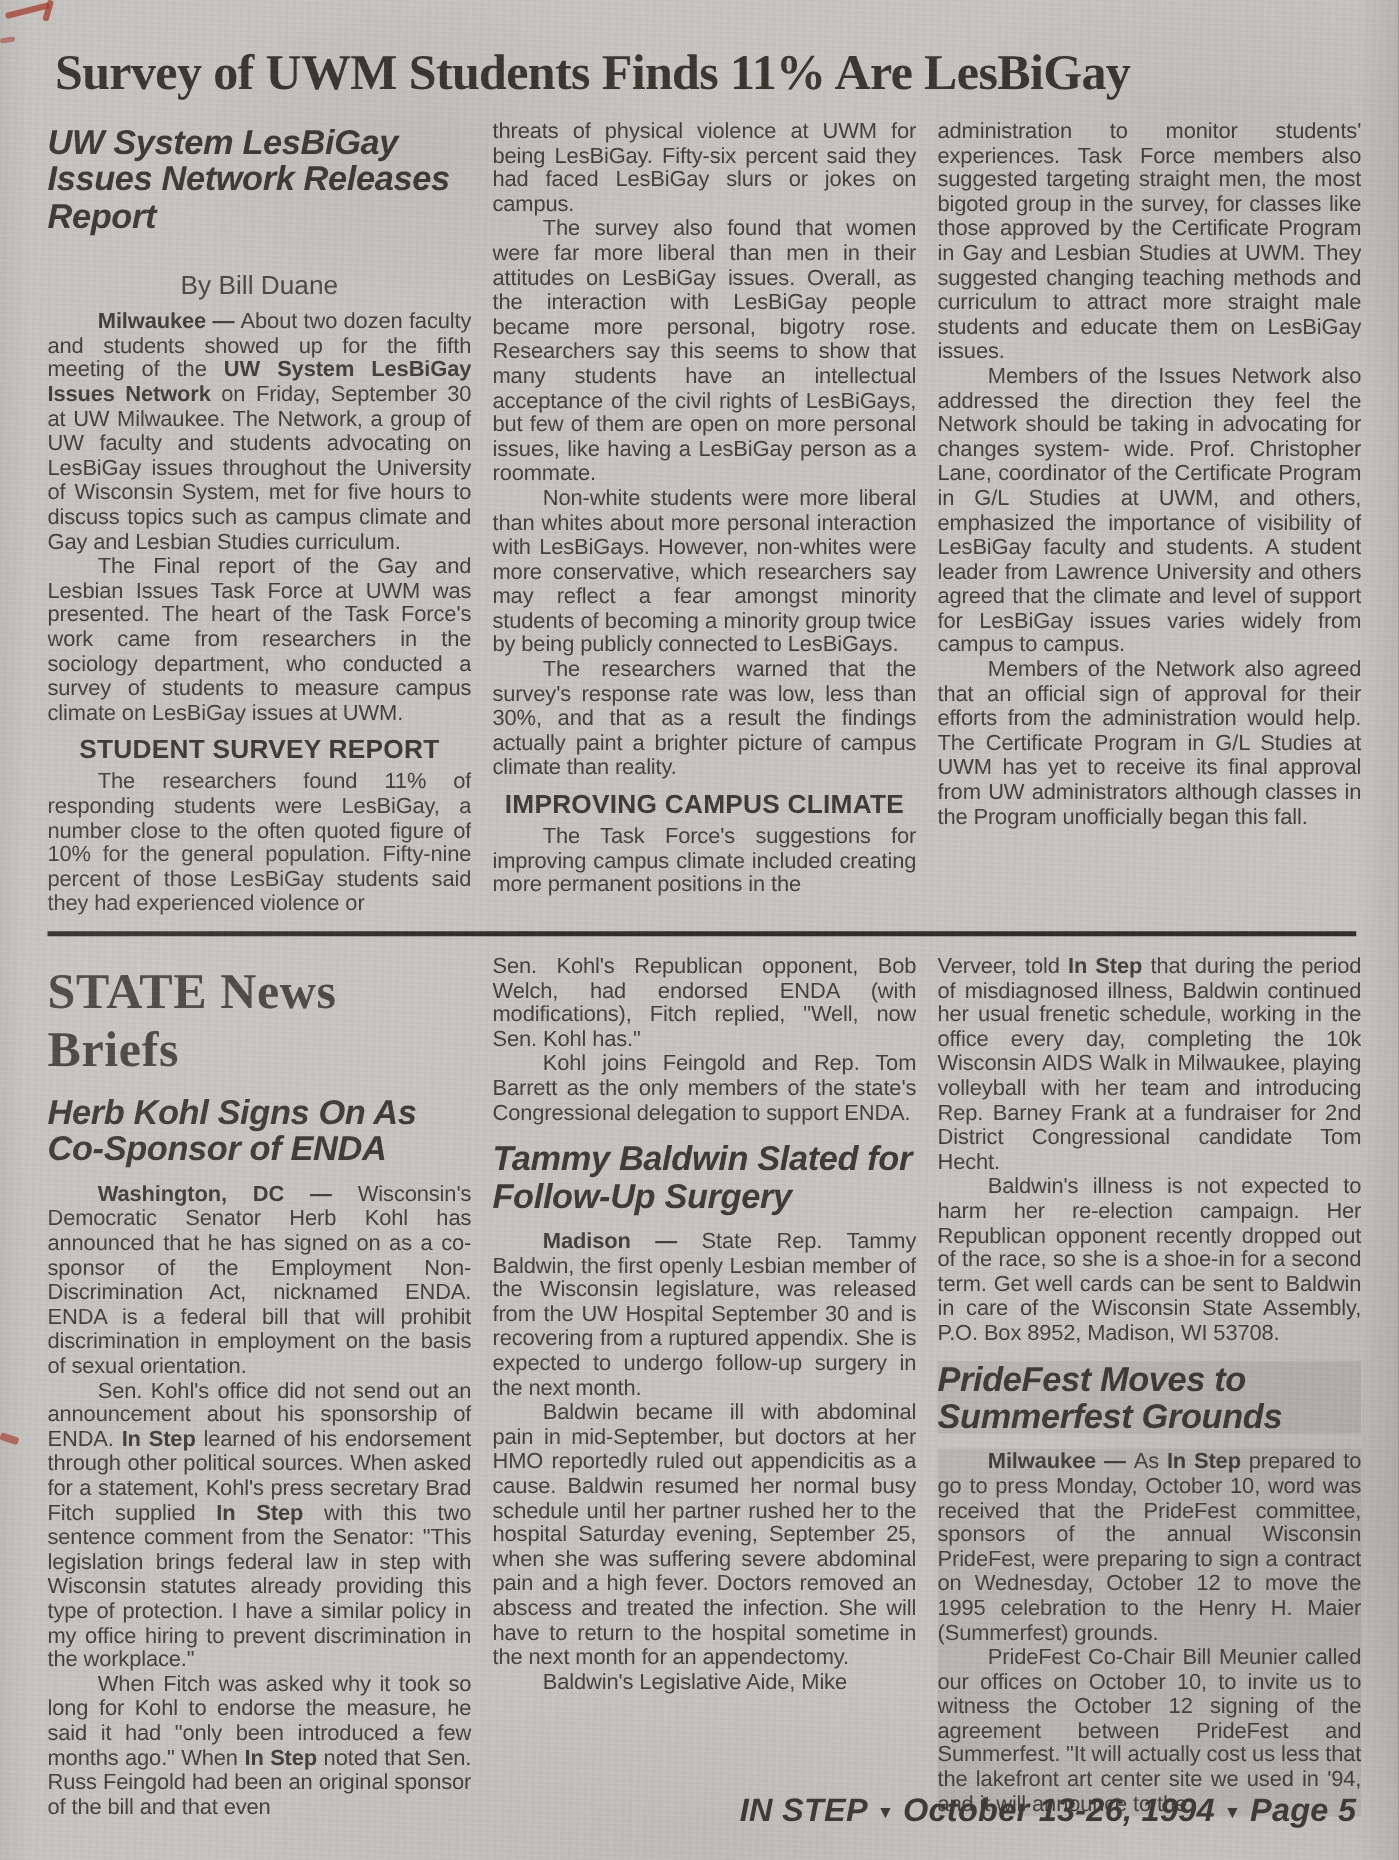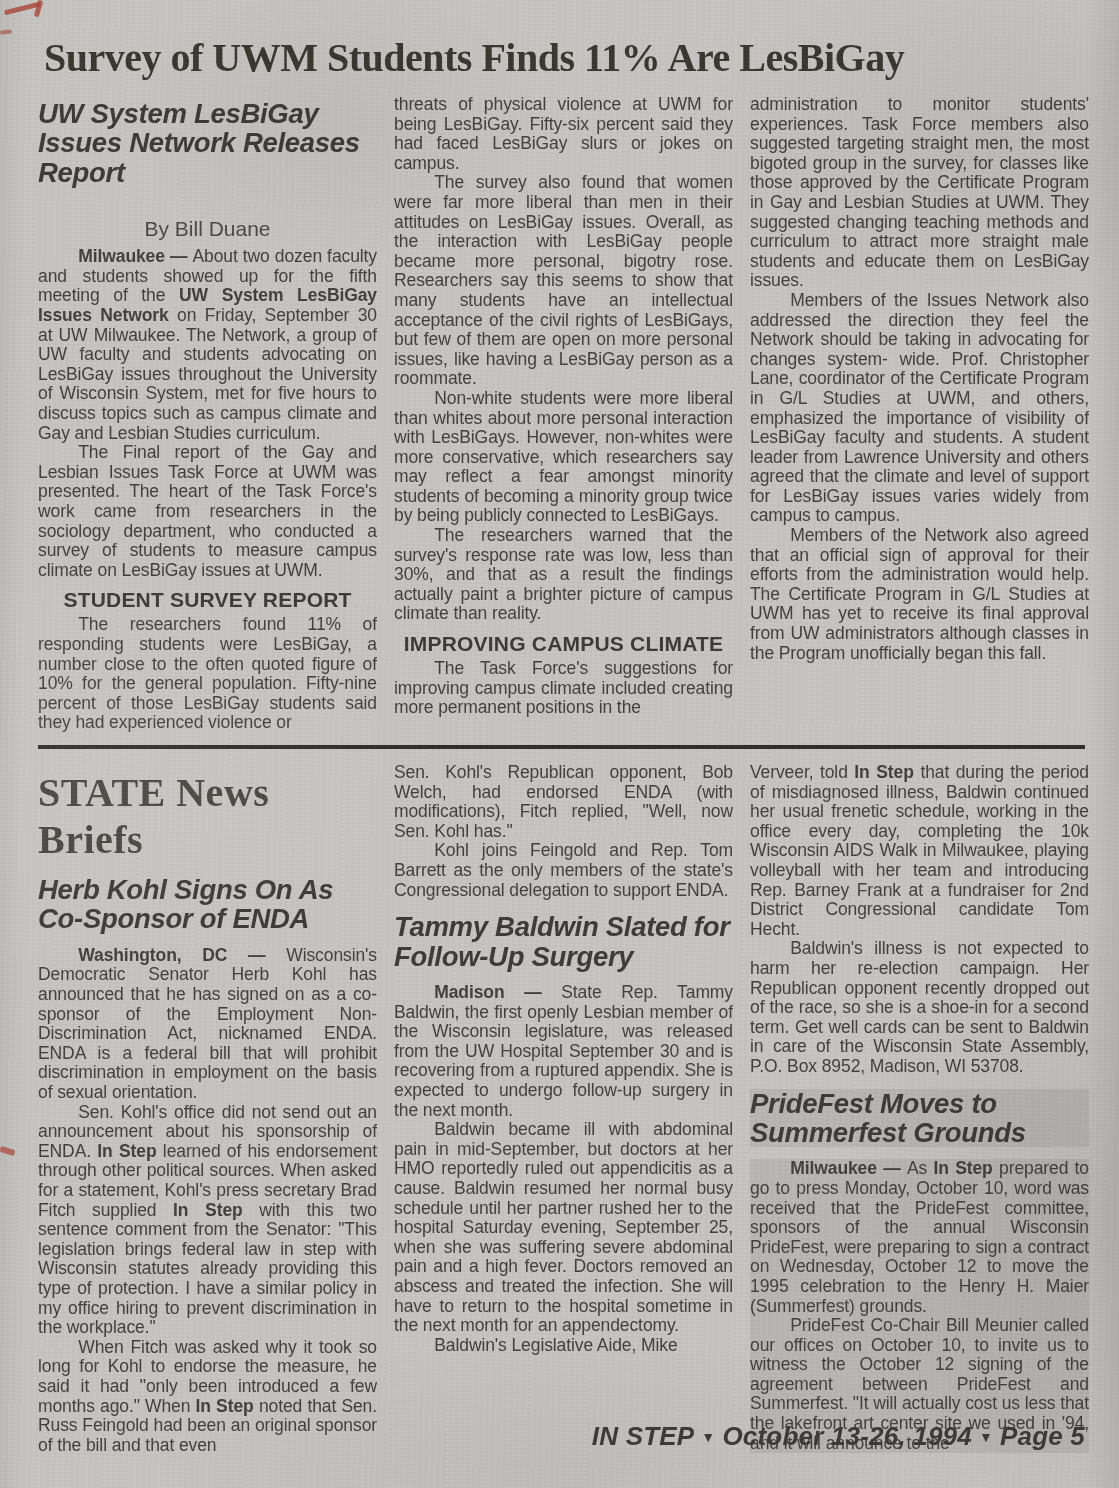--- a/index.html
+++ b/index.html
@@ -70,21 +70,21 @@
     font-size:40px;font-weight:bold;color:#47453f;
     margin:6px 0 12px 0;letter-spacing:0.5px;
   }
   .shade{
     background:rgba(72,69,62,0.11);
     margin-right:-10px;padding-right:10px;
   }
   .divider{height:4px;background:#2e2d2a;margin:8px 4px 14px 0;}
 
   .footer{
-    position:absolute;right:34px;bottom:36px;
+    position:absolute;right:34px;bottom:24px;
     font-weight:bold;font-style:italic;font-size:26px;color:#3c3b37;
     letter-spacing:0.2px;
   }
   .footer .tri{font-size:14px;font-style:normal;vertical-align:3px;padding:0 7px;}
 </style>
 </head>
 <body>
 
 <div class="page">
   <div class="pen-mark mark1"></div>

